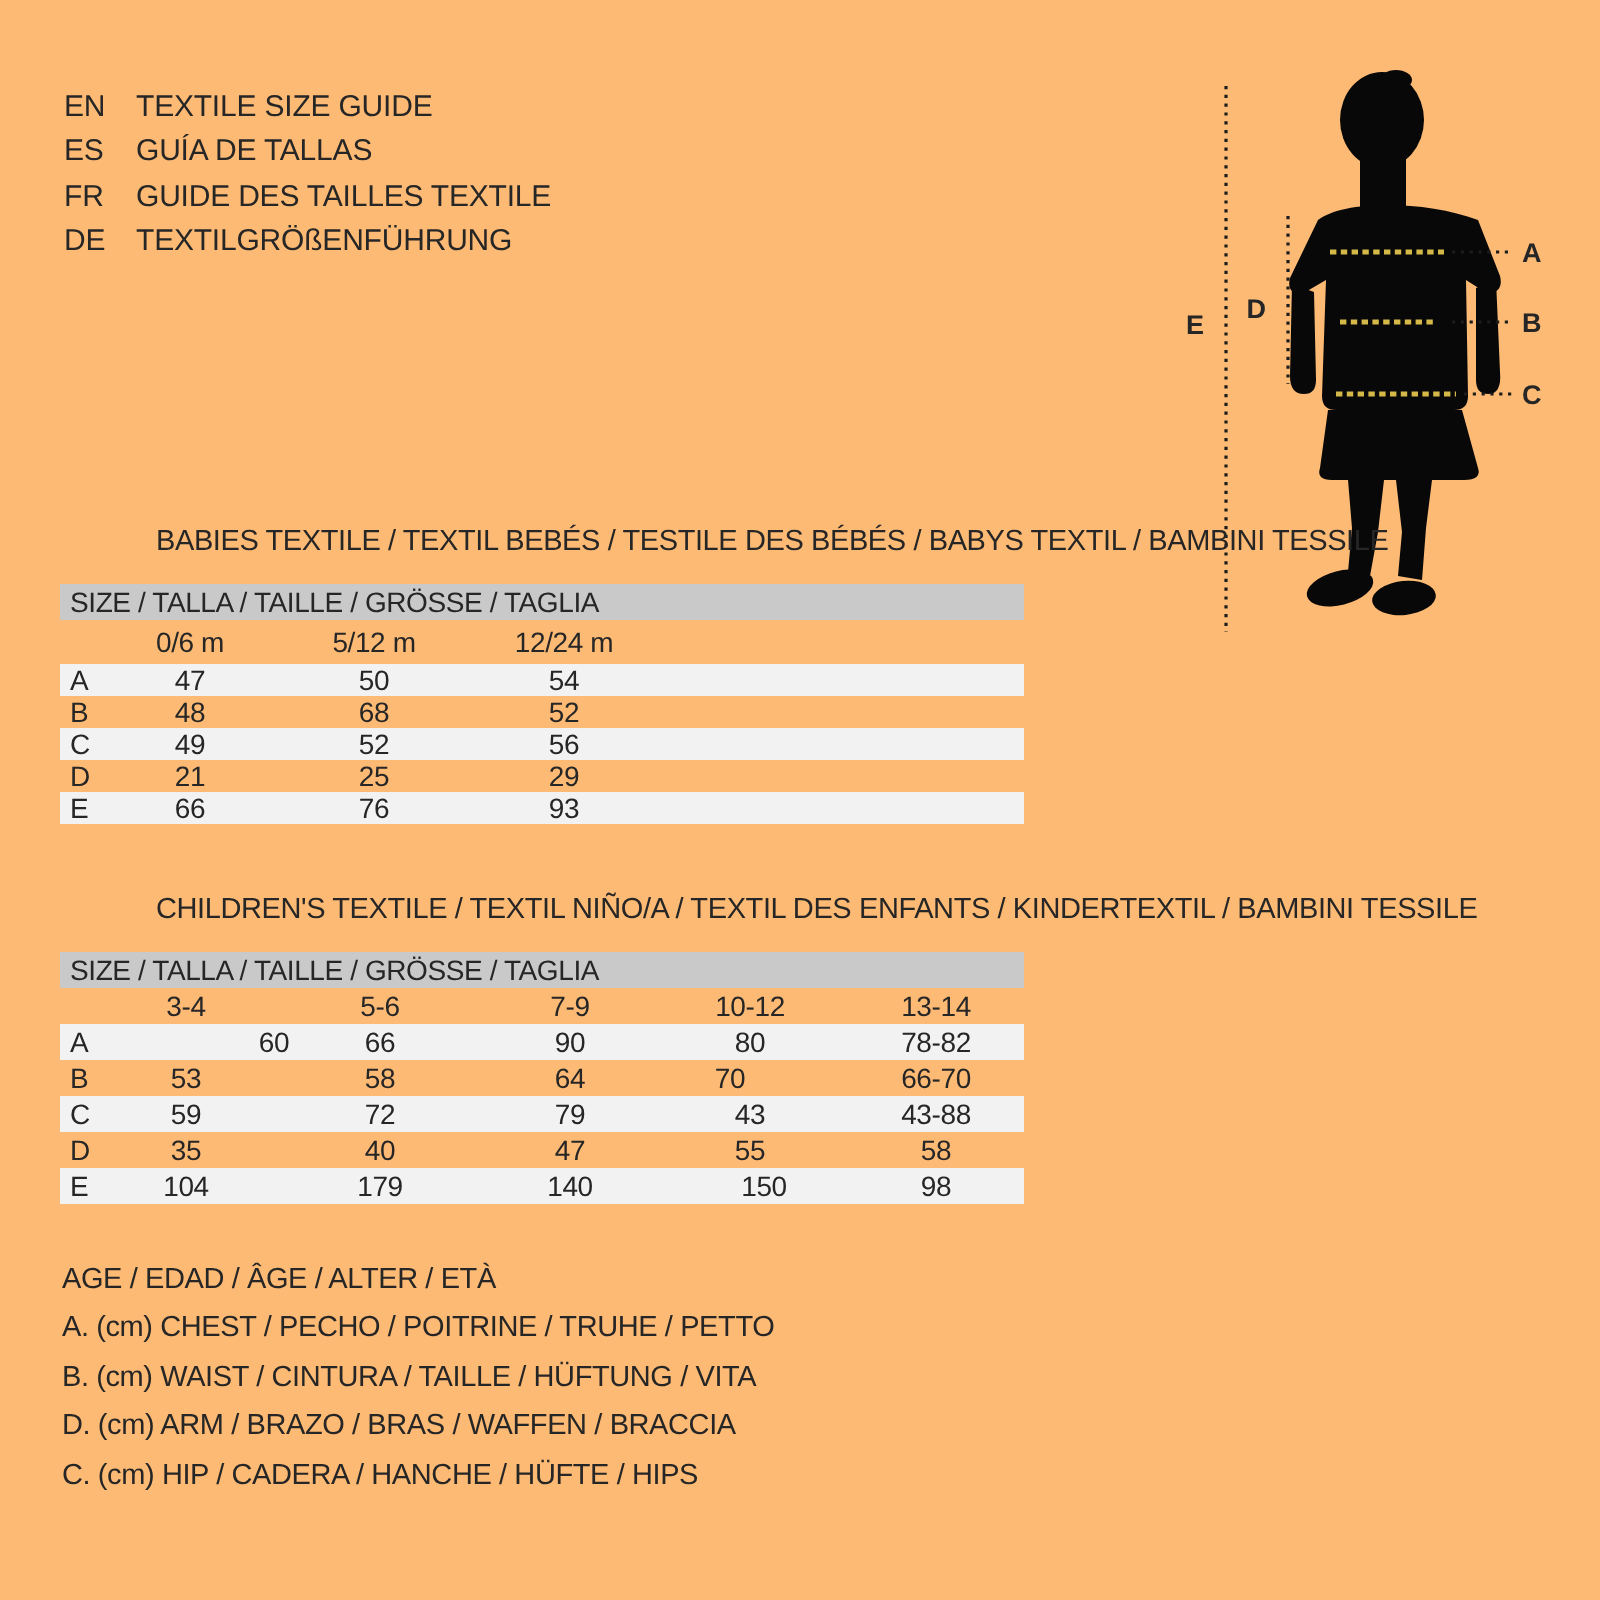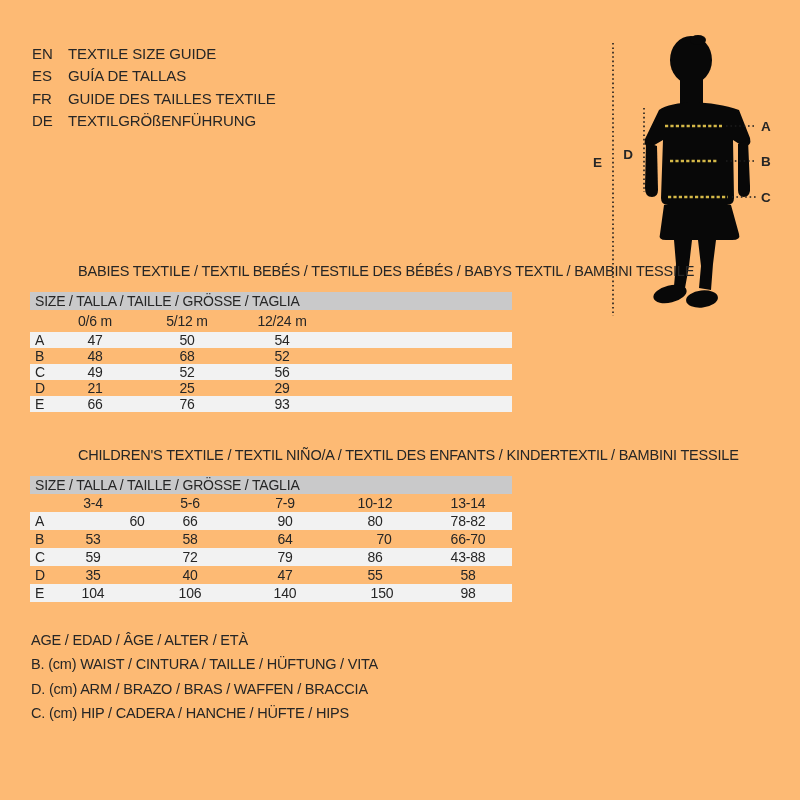--- a/index.html
+++ b/index.html
@@ -152,49 +152,50 @@
         <span class="cell" style="left: 160px;">66</span>
         <span class="cell" style="left: 255px;">90</span>
         <span class="cell" style="left: 345px;">80</span>
         <span class="cell" style="left: 438px;">78-82</span>
       </div>
       <div class="t-row" style="height: 18px;">
         <span class="row-label">B</span>
         <span class="cell" style="left: 63px;">53</span>
         <span class="cell" style="left: 160px;">58</span>
         <span class="cell" style="left: 255px;">64</span>
-        <span class="cell" style="left: 354px;">70</span>
+        <span class="cell" style="left: 335px;">70</span>
         <span class="cell" style="left: 438px;">66-70</span>
       </div>
       <div class="t-row striped" style="height: 18px;">
         <span class="row-label">C</span>
         <span class="cell" style="left: 63px;">59</span>
         <span class="cell" style="left: 160px;">72</span>
         <span class="cell" style="left: 255px;">79</span>
-        <span class="cell" style="left: 345px;">86</span>
+        <span class="cell" style="left: 345px;">43</span>
         <span class="cell" style="left: 438px;">43-88</span>
       </div>
       <div class="t-row" style="height: 18px;">
         <span class="row-label">D</span>
         <span class="cell" style="left: 63px;">35</span>
         <span class="cell" style="left: 160px;">40</span>
         <span class="cell" style="left: 255px;">47</span>
         <span class="cell" style="left: 345px;">55</span>
         <span class="cell" style="left: 438px;">58</span>
       </div>
       <div class="t-row striped" style="height: 18px;">
         <span class="row-label">E</span>
         <span class="cell" style="left: 63px;">104</span>
-        <span class="cell" style="left: 160px;">106</span>
+        <span class="cell" style="left: 160px;">179</span>
         <span class="cell" style="left: 255px;">140</span>
         <span class="cell" style="left: 352px;">150</span>
         <span class="cell" style="left: 438px;">98</span>
       </div>
     </div>
 
   <div class="legend">
     <div>AGE / EDAD / ÂGE / ALTER / ETÀ</div>
+    <div>A. (cm) CHEST / PECHO / POITRINE / TRUHE / PETTO</div>
     <div>B. (cm) WAIST / CINTURA / TAILLE / HÜFTUNG / VITA</div>
     <div>D. (cm) ARM / BRAZO / BRAS / WAFFEN / BRACCIA</div>
     <div>C. (cm) HIP / CADERA / HANCHE / HÜFTE / HIPS</div>
   </div>
 
 </div>
 
 </body></html>

